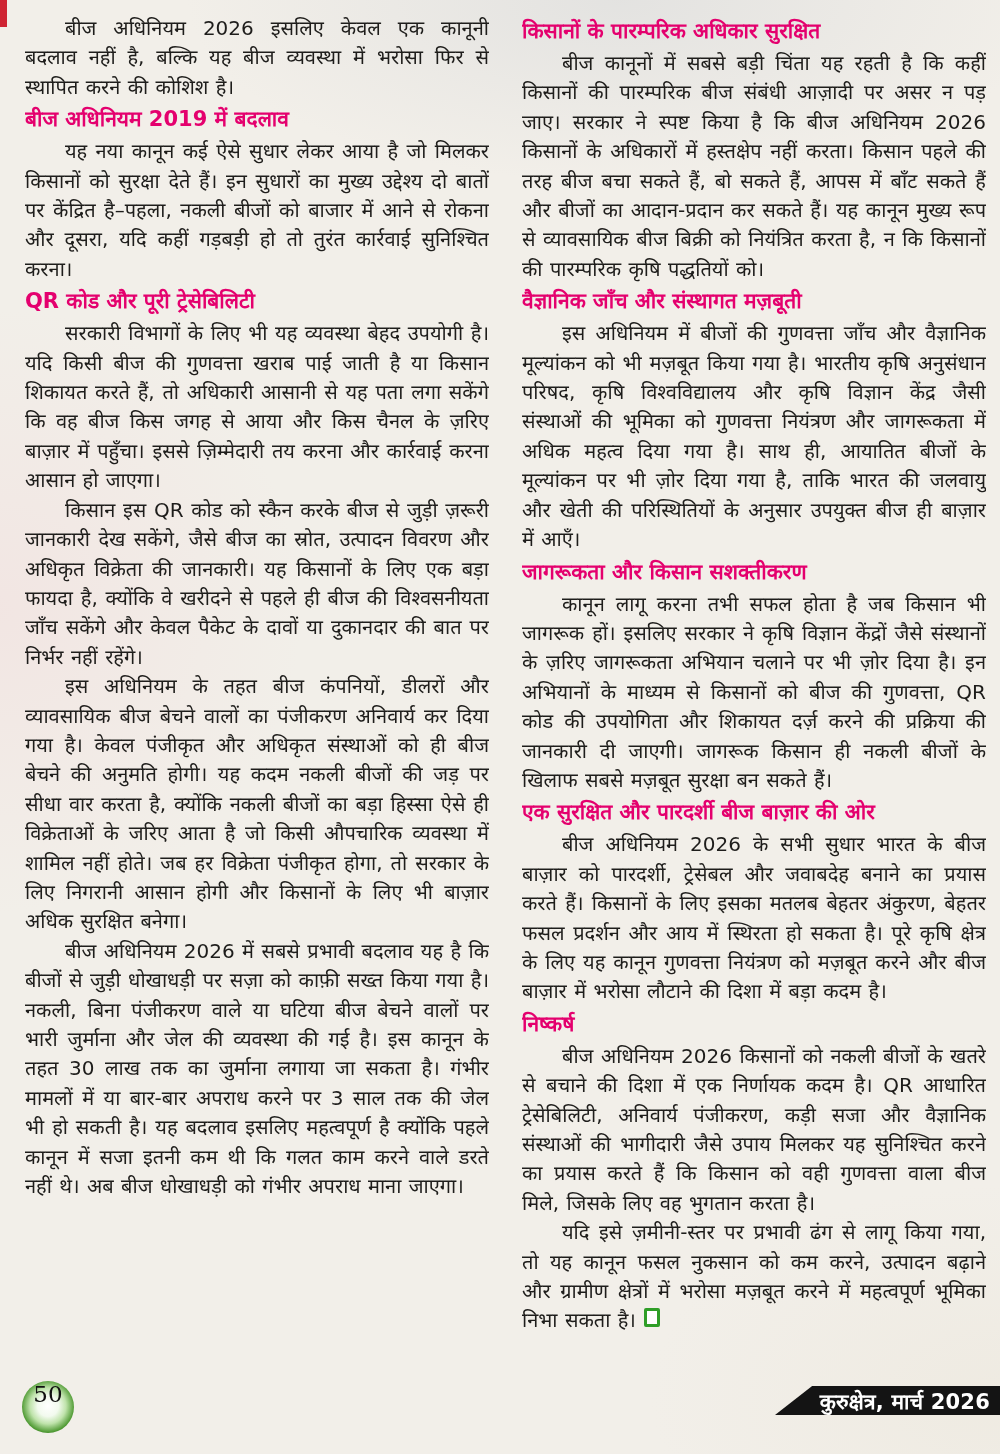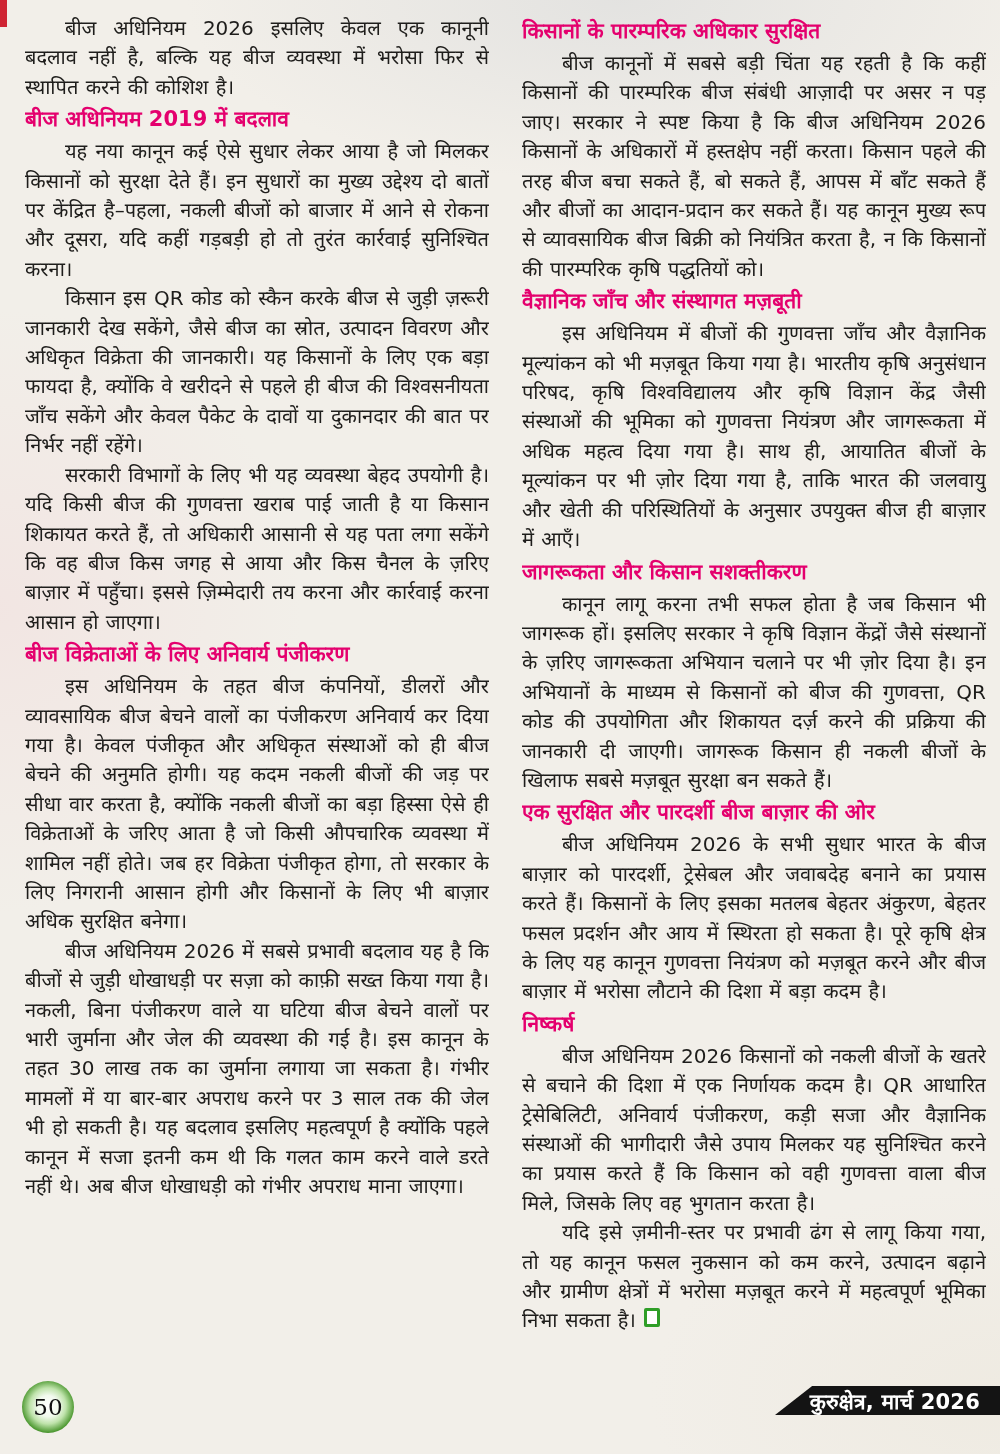--- a/index.html
+++ b/index.html
@@ -60,33 +60,33 @@
     background: #ffffff;
     vertical-align: baseline;
     margin-left: 8px;
   }
   .page-badge {
     position: absolute;
     left: 22px; top: 1381px;
     width: 52px; height: 52px;
     border-radius: 50%;
     background: radial-gradient(circle at 50% 48%, #ffffff 0%, #f2faee 28%, #bfe3ab 48%, #4f9a33 70%, #133311 88%, #060606 100%);
-    display: flex; align-items: center; justify-content: center;
+    display: flex; align-items: flex-start; justify-content: center;
     font-family: "DejaVu Serif", "Liberation Serif", serif;
     font-size: 23px;
     color: #111111;
   }
   .footer-ribbon {
     position: absolute;
     left: 775px; top: 1386px;
     width: 225px; height: 29px;
     background: #141414;
     clip-path: polygon(16.5% 0, 100% 0, 100% 100%, 0% 100%);
     display: flex; align-items: center; justify-content: flex-end;
-    padding-right: 20px;
+    padding-right: 10px;
     box-sizing: border-box;
   }
   .footer-ribbon .label {
     color: #ffffff;
     font-weight: bold;
     font-size: 21px;
     letter-spacing: 0.2px;
   }
 </style>
 </head>
@@ -95,23 +95,23 @@
 <div class="page">
 
   <div class="edge-artifact"></div>
 
   <div class="columns">
 
     <div class="col">
       <p class="para">बीज अधिनियम 2026 इसलिए केवल एक कानूनी बदलाव नहीं है, बल्कि यह बीज व्यवस्था में भरोसा फिर से स्थापित करने की कोशिश है।</p>
       <h2 class="heading">बीज अधिनियम 2019 में बदलाव</h2>
       <p class="para">यह नया कानून कई ऐसे सुधार लेकर आया है जो मिलकर किसानों को सुरक्षा देते हैं। इन सुधारों का मुख्य उद्देश्य दो बातों पर केंद्रित है–पहला, नकली बीजों को बाजार में आने से रोकना और दूसरा, यदि कहीं गड़बड़ी हो तो तुरंत कार्रवाई सुनिश्चित करना।</p>
+      <h2 class="heading">QR कोड और पूरी ट्रेसेबिलिटी</h2>
+      <p class="para">सरकारी विभागों के लिए भी यह व्यवस्था बेहद उपयोगी है। यदि किसी बीज की गुणवत्ता खराब पाई जाती है या किसान शिकायत करते हैं, तो अधिकारी आसानी से यह पता लगा सकेंगे कि वह बीज किस जगह से आया और किस चैनल के ज़रिए बाज़ार में पहुँचा। इससे ज़िम्मेदारी तय करना और कार्रवाई करना आसान हो जाएगा।</p>
       <p class="para">किसान इस QR कोड को स्कैन करके बीज से जुड़ी ज़रूरी जानकारी देख सकेंगे, जैसे बीज का स्रोत, उत्पादन विवरण और अधिकृत विक्रेता की जानकारी। यह किसानों के लिए एक बड़ा फायदा है, क्योंकि वे खरीदने से पहले ही बीज की विश्वसनीयता जाँच सकेंगे और केवल पैकेट के दावों या दुकानदार की बात पर निर्भर नहीं रहेंगे।</p>
-      <p class="para">सरकारी विभागों के लिए भी यह व्यवस्था बेहद उपयोगी है। यदि किसी बीज की गुणवत्ता खराब पाई जाती है या किसान शिकायत करते हैं, तो अधिकारी आसानी से यह पता लगा सकेंगे कि वह बीज किस जगह से आया और किस चैनल के ज़रिए बाज़ार में पहुँचा। इससे ज़िम्मेदारी तय करना और कार्रवाई करना आसान हो जाएगा।</p>
-      <h2 class="heading">बीज विक्रेताओं के लिए अनिवार्य पंजीकरण</h2>
       <p class="para">इस अधिनियम के तहत बीज कंपनियों, डीलरों और व्यावसायिक बीज बेचने वालों का पंजीकरण अनिवार्य कर दिया गया है। केवल पंजीकृत और अधिकृत संस्थाओं को ही बीज बेचने की अनुमति होगी। यह कदम नकली बीजों की जड़ पर सीधा वार करता है, क्योंकि नकली बीजों का बड़ा हिस्सा ऐसे ही विक्रेताओं के जरिए आता है जो किसी औपचारिक व्यवस्था में शामिल नहीं होते। जब हर विक्रेता पंजीकृत होगा, तो सरकार के लिए निगरानी आसान होगी और किसानों के लिए भी बाज़ार अधिक सुरक्षित बनेगा।</p>
       <p class="para">बीज अधिनियम 2026 में सबसे प्रभावी बदलाव यह है कि बीजों से जुड़ी धोखाधड़ी पर सज़ा को काफ़ी सख्त किया गया है। नकली, बिना पंजीकरण वाले या घटिया बीज बेचने वालों पर भारी जुर्माना और जेल की व्यवस्था की गई है। इस कानून के तहत 30 लाख तक का जुर्माना लगाया जा सकता है। गंभीर मामलों में या बार-बार अपराध करने पर 3 साल तक की जेल भी हो सकती है। यह बदलाव इसलिए महत्वपूर्ण है क्योंकि पहले कानून में सजा इतनी कम थी कि गलत काम करने वाले डरते नहीं थे। अब बीज धोखाधड़ी को गंभीर अपराध माना जाएगा।</p>
     </div>
 
     <div class="col">
       <h2 class="heading">किसानों के पारम्परिक अधिकार सुरक्षित</h2>
       <p class="para">बीज कानूनों में सबसे बड़ी चिंता यह रहती है कि कहीं किसानों की पारम्परिक बीज संबंधी आज़ादी पर असर न पड़ जाए। सरकार ने स्पष्ट किया है कि बीज अधिनियम 2026 किसानों के अधिकारों में हस्तक्षेप नहीं करता। किसान पहले की तरह बीज बचा सकते हैं, बो सकते हैं, आपस में बाँट सकते हैं और बीजों का आदान-प्रदान कर सकते हैं। यह कानून मुख्य रूप से व्यावसायिक बीज बिक्री को नियंत्रित करता है, न कि किसानों की पारम्परिक कृषि पद्धतियों को।</p>
       <h2 class="heading">वैज्ञानिक जाँच और संस्थागत मज़बूती</h2>
       <p class="para">इस अधिनियम में बीजों की गुणवत्ता जाँच और वैज्ञानिक मूल्यांकन को भी मज़बूत किया गया है। भारतीय कृषि अनुसंधान परिषद, कृषि विश्वविद्यालय और कृषि विज्ञान केंद्र जैसी संस्थाओं की भूमिका को गुणवत्ता नियंत्रण और जागरूकता में अधिक महत्व दिया गया है। साथ ही, आयातित बीजों के मूल्यांकन पर भी ज़ोर दिया गया है, ताकि भारत की जलवायु और खेती की परिस्थितियों के अनुसार उपयुक्त बीज ही बाज़ार में आएँ।</p>
       <h2 class="heading">जागरूकता और किसान सशक्तीकरण</h2>

